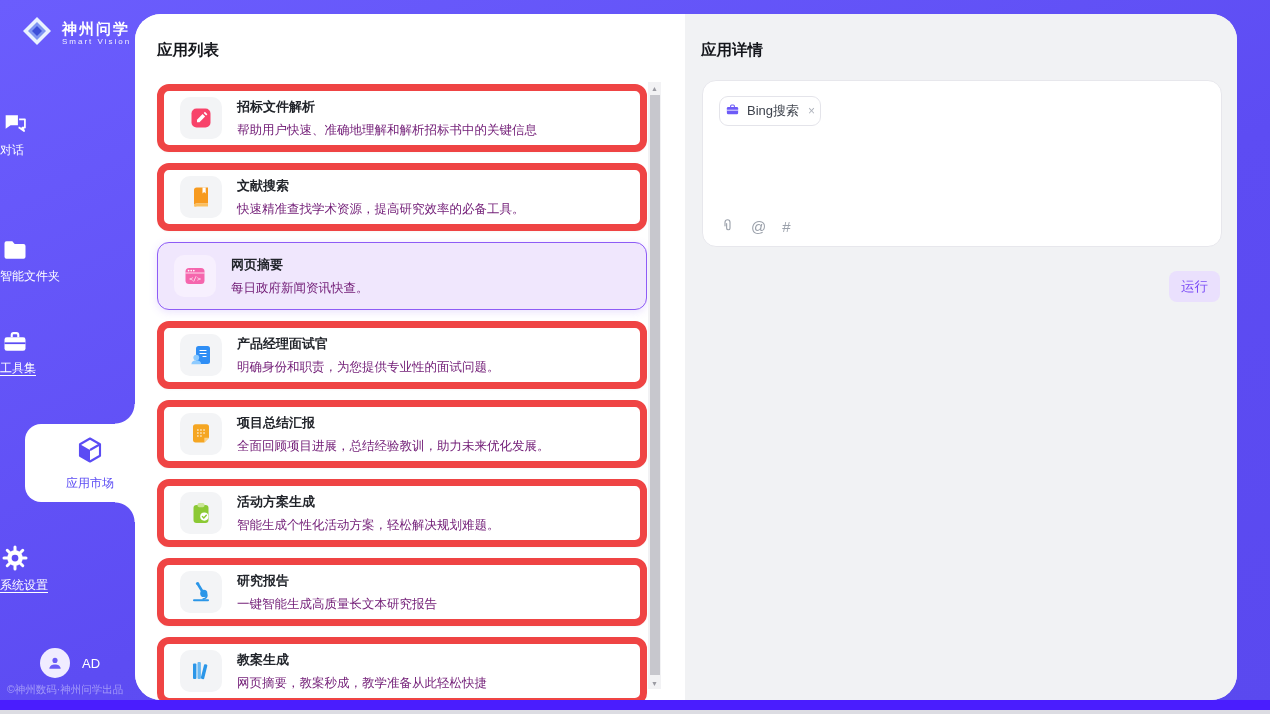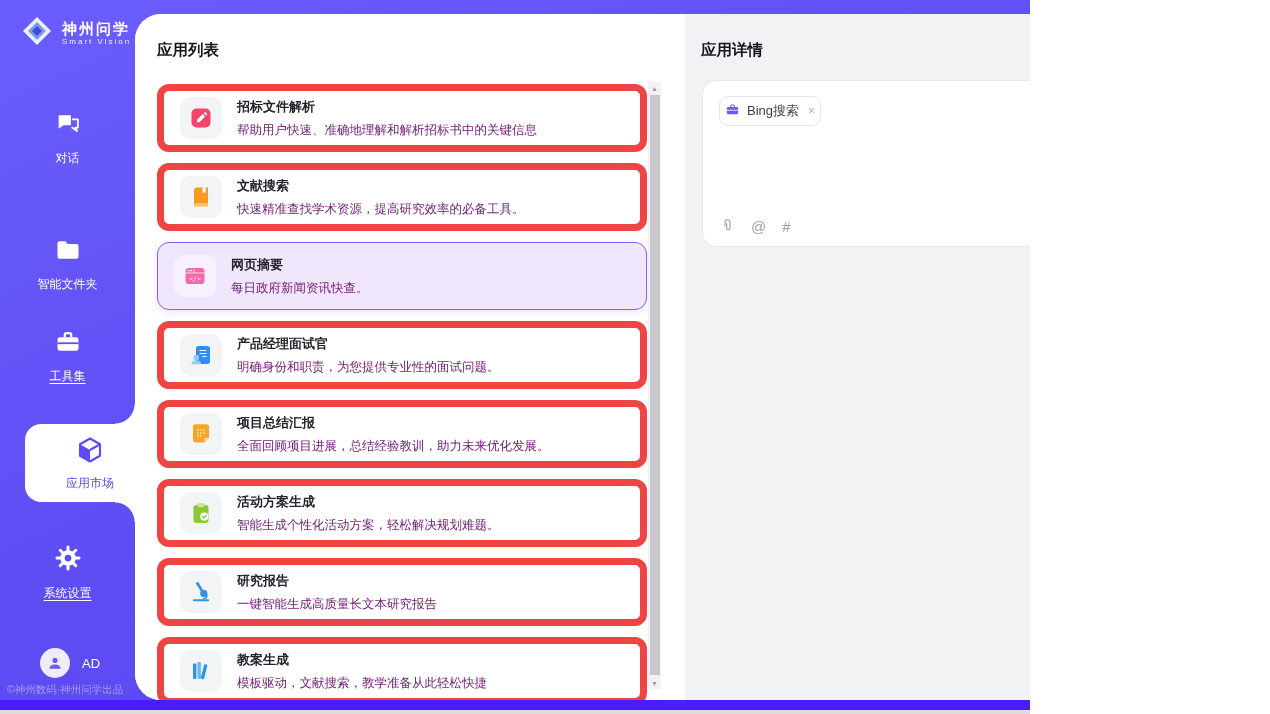--- a/index.html
+++ b/index.html
@@ -1,31 +1,31 @@
 <!DOCTYPE html>
 <html><head>
 <meta charset="utf-8">
 <style>
   * { margin:0; padding:0; box-sizing:border-box; }
   html,body { width:1270px; height:714px; overflow:hidden; }
   body { font-family:"Liberation Sans", sans-serif; }
-  .stage { position:relative; width:1030px; height:714px;
+  .stage { position:relative; width:1270px; height:714px;
            background:linear-gradient(155deg,#6b5dfd 0%,#5d4cf3 55%,#5a49ef 100%); overflow:hidden; }
 
   
   .bottom-accent { position:absolute; left:0; top:700px; width:100%; height:10px; background:#4a1dfe; z-index:8; }
   .bottom-edge   { position:absolute; left:0; top:710px; width:100%; height:4px; background:#dcdce2; z-index:8; }
 
   
   .sidebar { position:absolute; left:0; top:0; width:135px; height:700px; z-index:4; color:#fff; }
   .logo { position:absolute; left:20px; top:14px; display:flex; align-items:center; gap:8px; }
   .logo-name { font-size:15px; font-weight:700; letter-spacing:2px; line-height:1.15; }
   .logo-sub  { font-size:8px; letter-spacing:2px; color:rgba(255,255,255,.9); }
   .nav-item { position:absolute; left:0; width:135px; display:flex; flex-direction:column;
-              align-items:center; gap:8px; cursor:pointer; }
+              cursor:pointer; }
   .nav-label { font-size:12px; color:#fff; }
   .nav-label.u { text-decoration:underline; text-underline-offset:3px; }
   .ni-chat { top:110px; } .ni-folder { top:236px; } .ni-tools { top:328px; } .ni-settings { top:543px; }
 
   .nav-active { position:absolute; left:25px; top:424px; width:110px; height:78px; background:#ffffff;
                 border-radius:16px 0 0 16px; display:flex; flex-direction:column; align-items:center;
                 justify-content:center; gap:6px; cursor:pointer;padding-left:20px; }
   .nav-active .nav-label { color:#5b4cf4; }
   .nav-active::before, .nav-active::after { content:""; position:absolute; right:0; width:20px; height:20px; }
   .nav-active::before { top:-20px; background:radial-gradient(circle at 0 0, transparent 19px, #fff 20px); }
@@ -292,21 +292,21 @@
         <div class="card">
           <div class="tile">
             <svg width="24" height="24" viewBox="0 0 24 24">
               <rect x="4" y="4.5" width="3.4" height="15.5" rx="1" fill="#2b96e8"></rect>
               <rect x="8.5" y="3" width="3.4" height="17" rx="1" fill="#67b8f3"></rect>
               <rect x="13.4" y="5.2" width="3.4" height="15" rx="1" transform="rotate(14 15.1 12.7)" fill="#2b96e8"></rect>
             </svg>
           </div>
           <div class="card-text">
             <div class="card-title">教案生成</div>
-            <div class="card-desc">模板驱动，文献搜索，教学准备从此轻松快捷</div>
+            <div class="card-desc">网页摘要，教案秒成，教学准备从此轻松快捷</div>
           </div>
         </div>
 
       </div>
 
       <div class="vscroll">
         <div class="arr up">▲</div>
         <div class="thumb"></div>
         <div class="arr down">▼</div>
       </div>

